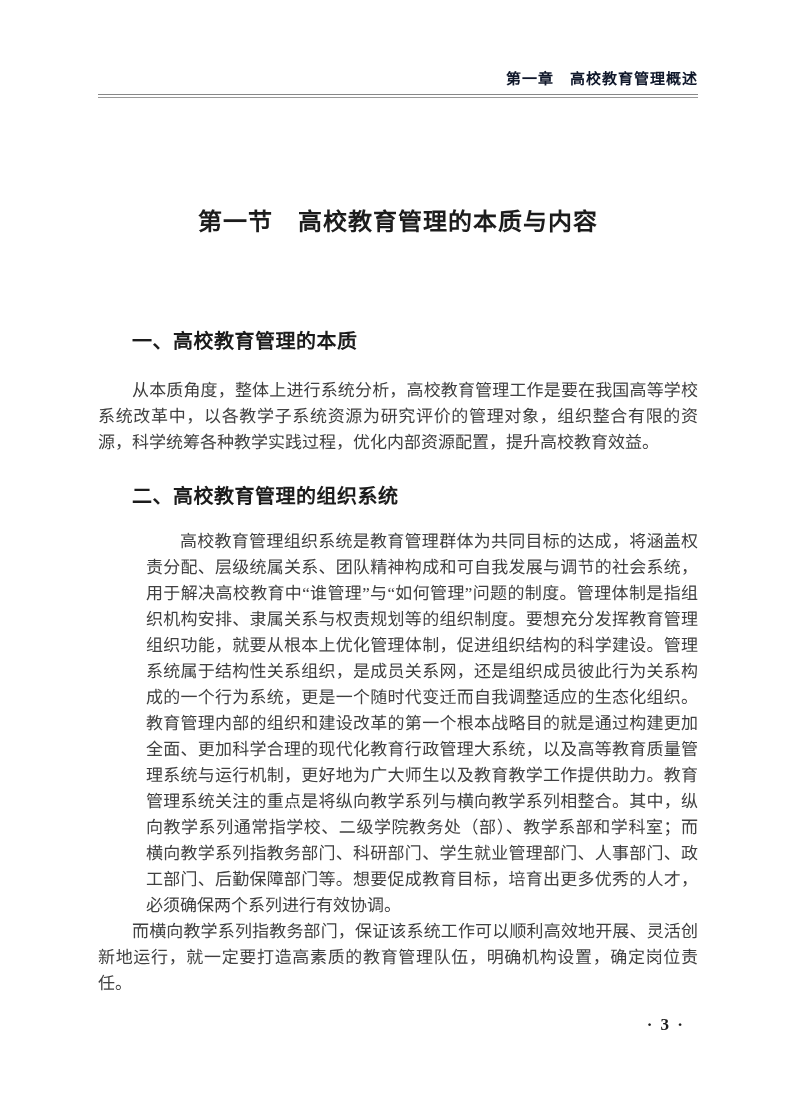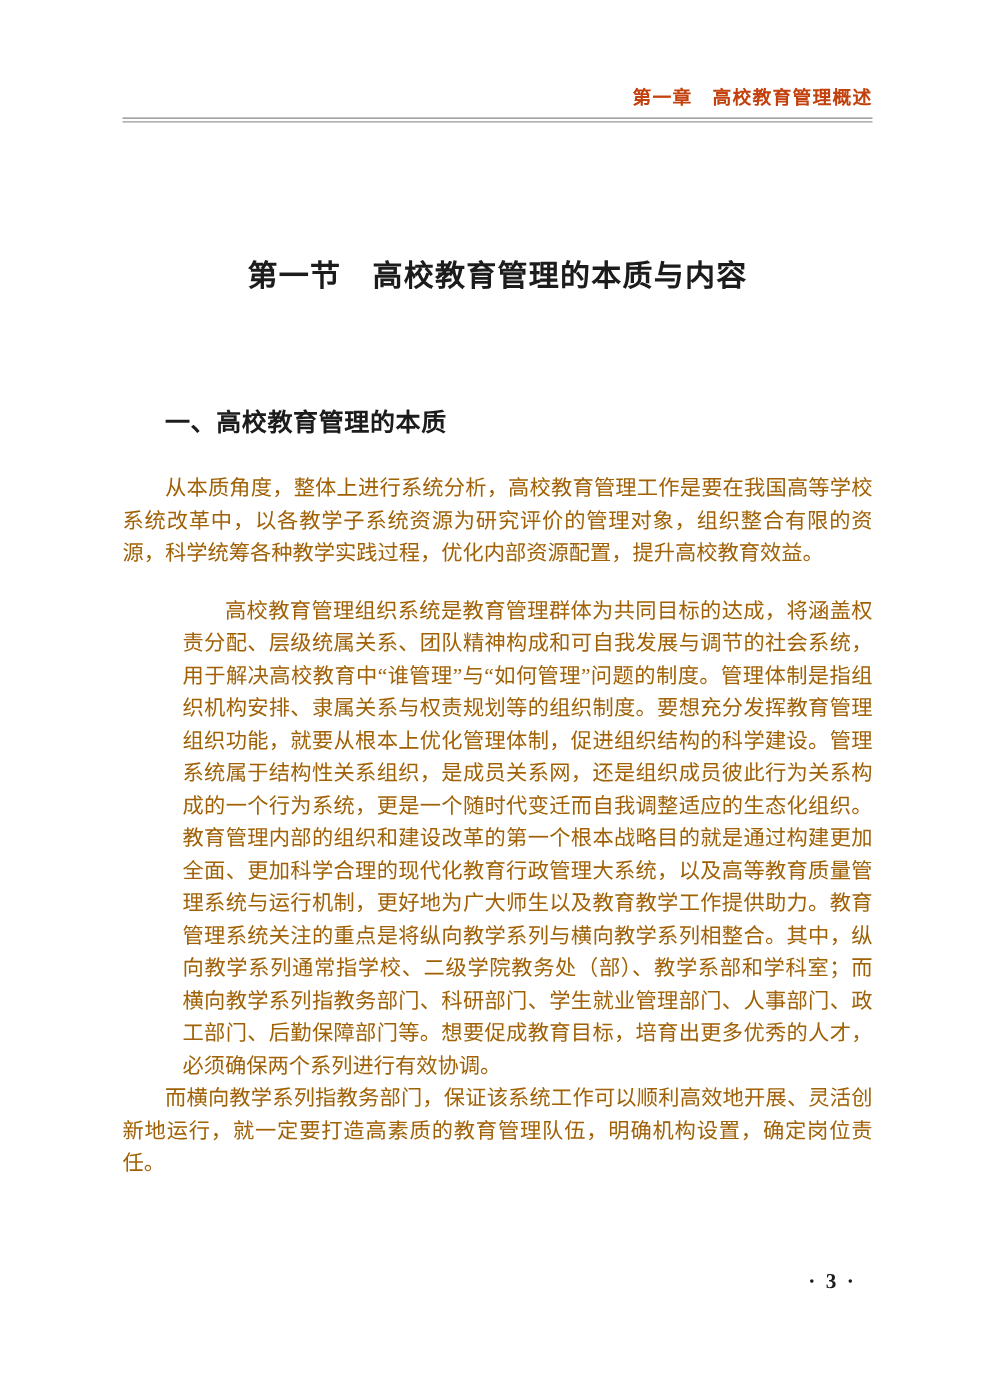--- a/index.html
+++ b/index.html
@@ -13,57 +13,57 @@
     color:#2e2e2e;
     overflow:hidden;
   }
   .running-header {
     padding-top:70px;
     text-align:right;
     font-family:"Liberation Sans","DejaVu Sans",sans-serif;
     font-size:15px; font-weight:600;
     letter-spacing:1px;
     line-height:18px;
-    color:#c2410c;
+    color:#0f172a;
   }
   .header-rule {
     margin-top:6px;
     height:4px;
     box-sizing:border-box;
     border-top:1.5px solid #878787;
     border-bottom:1.5px solid #989898;
   }
   .title {
     margin:106px 0 0 0;
     text-align:center;
     font-family:"Liberation Sans","DejaVu Sans",sans-serif;
     font-size:24px; font-weight:700;
     letter-spacing:1px;
     line-height:36px;
     color:#1c1c1c;
   }
   .section-heading {
     margin:0;
     padding-left:34px;
-    font-family:Liberation Mono, monospace;
+    font-family:Liberation Serif, serif;
     font-size:20px; font-weight:700;
     letter-spacing:0.5px;
     line-height:26px;
     color:#1c1c1c;
   }
   .heading-1 { margin-top:88px; }
   .heading-2 { margin-top:27px; }
   .body-para {
     margin:0;
     font-size:17px;
     line-height:26px;
     text-align:justify;
     text-justify:inter-ideograph;
     text-indent:2em;
-    color:#a16207;
+    color:#404040;
   }
   .para-after-heading { margin-top:24px; }
   .para-after-heading2 { margin-top:20px;margin-left:48px; }
   .folio {
     position:absolute;
     top:1015px; right:114px;
     font-family:"Liberation Serif","DejaVu Serif",serif;
     font-size:17px; font-weight:700;
     color:#1c1c1c;
     letter-spacing:2px;
@@ -78,20 +78,21 @@
     <div>第一章　高校教育管理概述</div>
   </div>
   <div class="header-rule"></div>
 
   <h1 class="title">第一节　高校教育管理的本质与内容</h1>
 
   <h2 class="section-heading heading-1">一、高校教育管理的本质</h2>
 
   <p class="body-para para-after-heading">从本质角度，整体上进行系统分析，高校教育管理工作是要在我国高等学校系统改革中，以各教学子系统资源为研究评价的管理对象，组织整合有限的资源，科学统筹各种教学实践过程，优化内部资源配置，提升高校教育效益。</p>
 
+  <h2 class="section-heading heading-2">二、高校教育管理的组织系统</h2>
 
   <p class="body-para para-after-heading2">高校教育管理组织系统是教育管理群体为共同目标的达成，将涵盖权责分配、层级统属关系、团队精神构成和可自我发展与调节的社会系统，用于解决高校教育中“谁管理”与“如何管理”问题的制度。管理体制是指组织机构安排、隶属关系与权责规划等的组织制度。要想充分发挥教育管理组织功能，就要从根本上优化管理体制，促进组织结构的科学建设。管理系统属于结构性关系组织，是成员关系网，还是组织成员彼此行为关系构成的一个行为系统，更是一个随时代变迁而自我调整适应的生态化组织。教育管理内部的组织和建设改革的第一个根本战略目的就是通过构建更加全面、更加科学合理的现代化教育行政管理大系统，以及高等教育质量管理系统与运行机制，更好地为广大师生以及教育教学工作提供助力。教育管理系统关注的重点是将纵向教学系列与横向教学系列相整合。其中，纵向教学系列通常指学校、二级学院教务处（部）、教学系部和学科室；而横向教学系列指教务部门、科研部门、学生就业管理部门、人事部门、政工部门、后勤保障部门等。想要促成教育目标，培育出更多优秀的人才，必须确保两个系列进行有效协调。</p>
 
   <p class="body-para">而横向教学系列指教务部门，保证该系统工作可以顺利高效地开展、灵活创新地运行，就一定要打造高素质的教育管理队伍，明确机构设置，确定岗位责任。</p>
 
   <div class="folio">· 3 ·</div>
 
 </div>
 
 </body></html>

